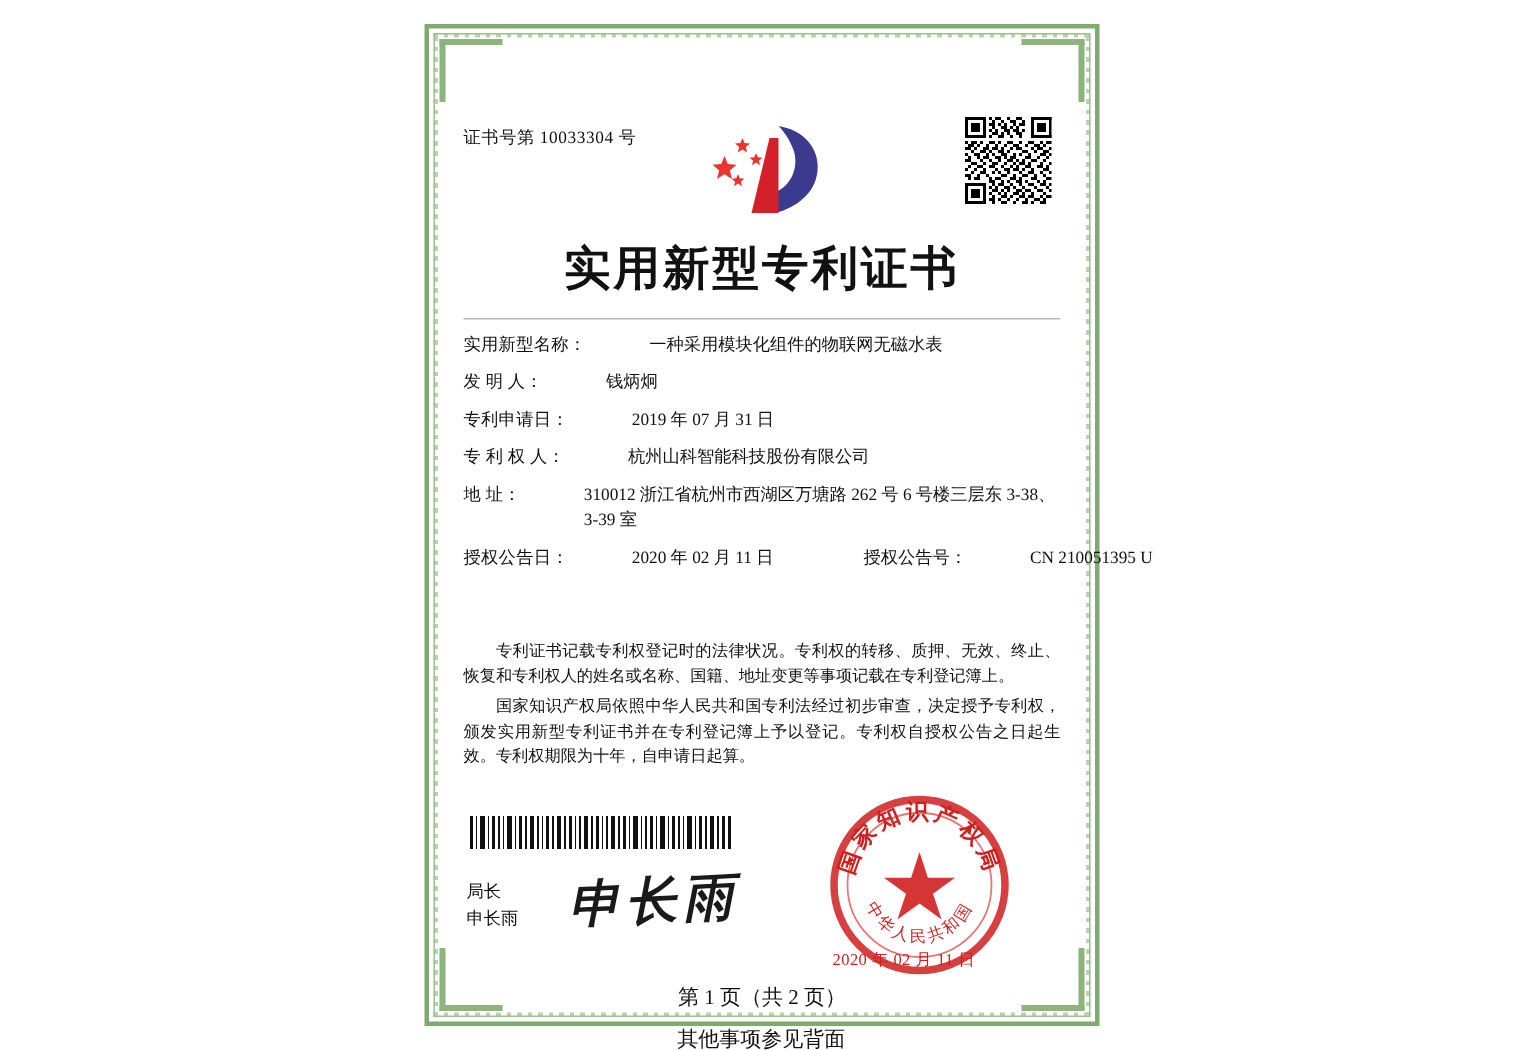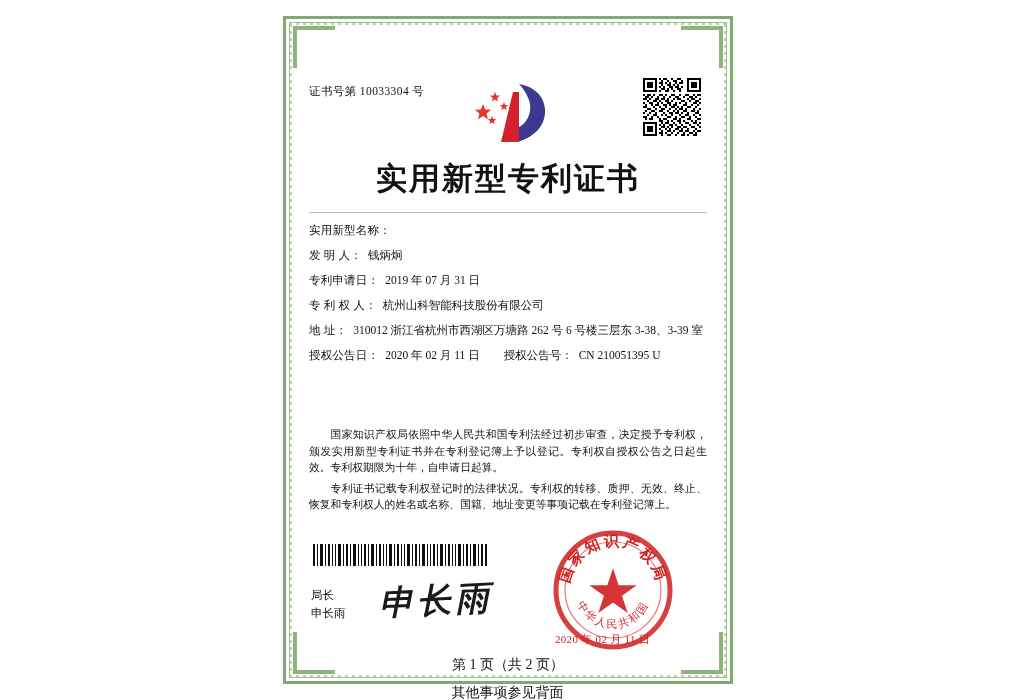--- a/index.html
+++ b/index.html
@@ -139,20 +139,21 @@
     right: 26px;
     top: 206px;
   }
   .row {
     display: flex;
     align-items: flex-start;
     font-size: 11.5px;
     color: #111;
     line-height: 17px;
     margin-bottom: 8px;
+    gap: 36px;
   }
   .row .label {
     flex: 0 0 auto;
     white-space: nowrap;
     letter-spacing: .2px;
   }
   .row .value {
     flex: 1 1 auto;
     padding-left: 6px;
     word-break: break-all;
@@ -509,20 +510,21 @@
       </svg>
     </div>
 
     <div class="title">实用新型专利证书</div>
     <div class="divider"></div>
 
     <div class="fields">
 
       <div class="row">
         <span class="label">实用新型名称：</span>
+        <span class="value">一种采用模块化组件的物联网无磁水表</span>
       </div>
 
       <div class="row">
         <span class="label">发 明 人：</span>
         <span class="value">钱炳炯</span>
       </div>
 
 
       <div class="row">
         <span class="label">专利申请日：</span>
@@ -542,22 +544,22 @@
       <div class="row inline-two">
         <span class="label">授权公告日：</span>
         <span class="value2">2020 年 02 月 11 日</span>
         <span class="label2">授权公告号：</span>
         <span class="value2">CN 210051395 U</span>
       </div>
 
     </div>
 
     <div class="body-text">
+      <p>专利证书记载专利权登记时的法律状况。专利权的转移、质押、无效、终止、恢复和专利权人的姓名或名称、国籍、地址变更等事项记载在专利登记簿上。</p>
       <p>国家知识产权局依照中华人民共和国专利法经过初步审查，决定授予专利权，颁发实用新型专利证书并在专利登记簿上予以登记。专利权自授权公告之日起生效。专利权期限为十年，自申请日起算。</p>
-      <p>专利证书记载专利权登记时的法律状况。专利权的转移、质押、无效、终止、恢复和专利权人的姓名或名称、国籍、地址变更等事项记载在专利登记簿上。</p>
     </div>
 
     <div class="barcode">
       <svg viewBox="0 0 180 22" width="180" height="22" shape-rendering="crispEdges">
         <rect width="180" height="22" fill="#ffffff"></rect>
         <g fill="#111111">
           <rect x="2" y="0" width="2" height="22"></rect>
             <rect x="6" y="0" width="1" height="22"></rect>
           <rect x="9" y="0" width="3" height="22"></rect>
             <rect x="14" y="0" width="1" height="22"></rect>

